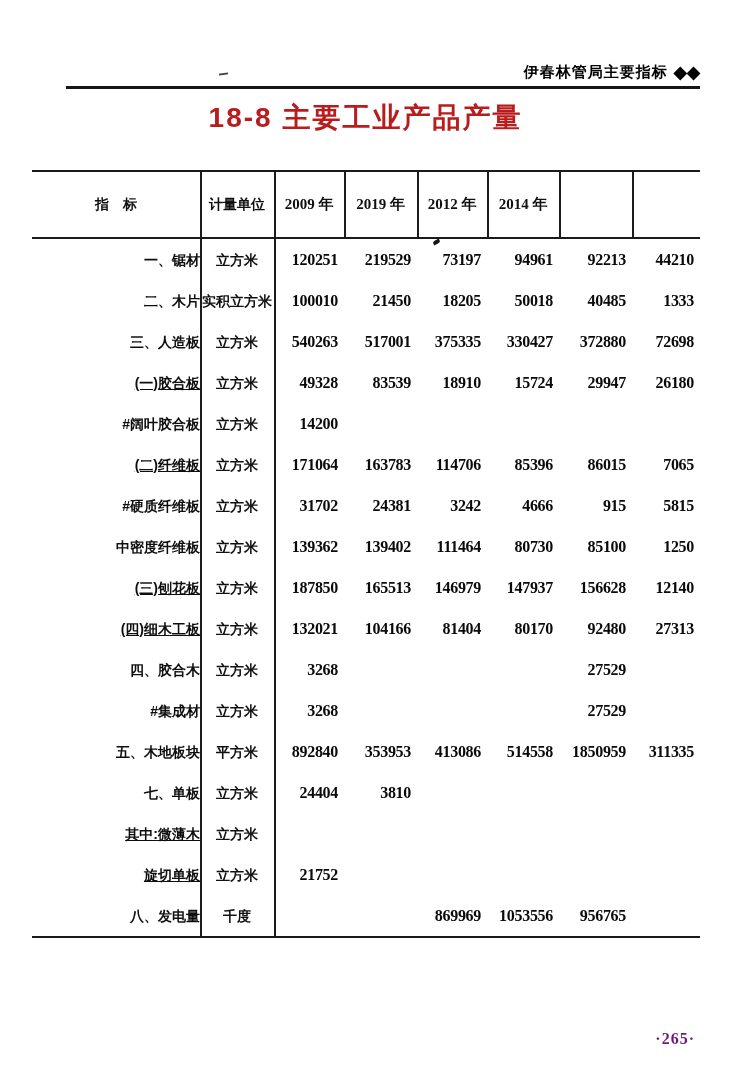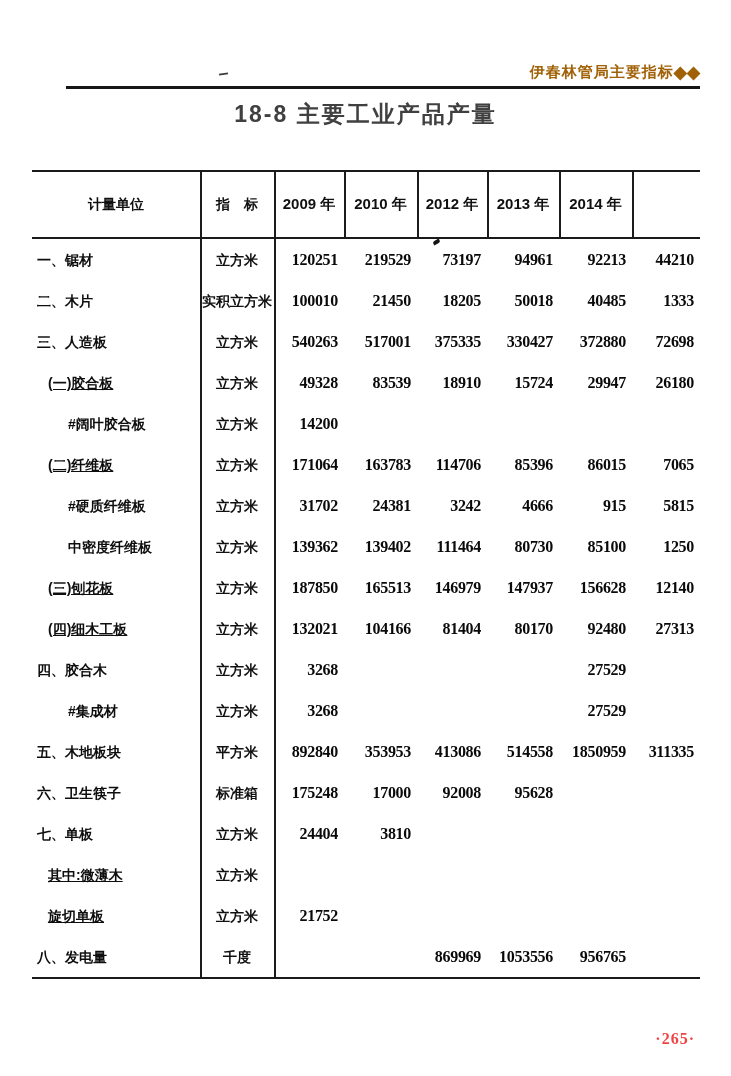--- a/index.html
+++ b/index.html
@@ -9,59 +9,59 @@
     position:relative;
     overflow:hidden;
     font-family:"Liberation Sans", sans-serif;
     color:#111;
     -webkit-font-smoothing:antialiased;
   }
   
   .running-head{
     position:absolute; top:63px; right:31px;
     font-size:15px; font-weight:bold; letter-spacing:1px;
-    display:flex; align-items:center; gap:0; color:#a16207;
+    display:flex; align-items:center; gap:6px; color:#000000;
   }
   .running-head .diamonds{letter-spacing:0px; font-size:17px; line-height:1;}
   .head-rule{
     position:absolute; left:66px; top:86px; width:634px; height:3px;
     background:#161616;
   }
   
   .page-title{
     position:absolute; left:0; top:99px; width:731px;
-    text-align:center; font-size:23px; font-weight:bold;
-    letter-spacing:2px; color:#404040;
+    text-align:center; font-size:28px; font-weight:bold;
+    letter-spacing:2px; color:#b91c1c;
   }
   
   .table{
     position:absolute; left:32px; top:170px; width:668px;
     border-top:2px solid #1a1a1a;
     border-bottom:2px solid #1a1a1a;
   }
   .thead{
     display:grid;
     grid-template-columns:168px 74px 70px 73px 70px 72px 73px 68px;
     height:65px;
     border-bottom:2px solid #1a1a1a;
   }
   .hcell{
     display:flex; align-items:center; justify-content:center;
     font-size:14px; font-weight:bold; color:#101010;
   }
-  .hcell.year{font-family:Liberation Sans, sans-serif; font-size:15px;}
+  .hcell.year{font-family:Liberation Serif, serif; font-size:15px;}
   .tbody{position:relative;}
   .trow{
     display:grid;
     grid-template-columns:168px 74px 70px 73px 70px 72px 73px 68px;
     height:41px;
     align-items:center;
   }
   .cell{font-size:14px; font-weight:bold; line-height:1;}
-  .cell.ind{text-align:left; color:#0e0e0e;}
+  .cell.ind{text-align:right; color:#0e0e0e;}
   .cell.ind.lvl0{padding-left:5px;}
   .cell.ind.lvl1{padding-left:16px;text-decoration:underline;}
   .cell.ind.lvl2{padding-left:36px;}
   .cell.unit{text-align:center;}
   .cell.val{
     text-align:right; padding-right:6px;
     font-family:"Liberation Serif", serif; font-size:16px; font-weight:bold;
     color:#0a0a0a; letter-spacing:-0.3px;
   }
   
@@ -71,21 +71,21 @@
   .hsep{position:absolute; top:0; height:67px; width:2px; background:#1c1c1c;}
   .hsep.s1{left:312px;}
   .hsep.s2{left:385px;}
   .hsep.s3{left:455px;}
   .hsep.s4{left:527px;}
   .hsep.s5{left:600px;}
   
   .page-number{
     position:absolute; top:1030px; right:36px;
     font-family:"Liberation Serif", serif;
-    font-size:16px; font-weight:bold; color:#ef4444; letter-spacing:1px;
+    font-size:16px; font-weight:bold; color:#701a75; letter-spacing:1px;
   }
   
   .speck-tick{
     position:absolute; left:433px; top:240px; width:7px; height:4px;
     background:#151515; transform:rotate(-28deg); border-radius:2px 0 2px 0;
   }
   .speck-dash{
     position:absolute; left:219px; top:73px; width:9px; height:2px;
     background:#3c3c3c; transform:rotate(-8deg);
   }
@@ -96,26 +96,25 @@
 <div class="running-head">
   <span>伊春林管局主要指标</span>
   <span class="diamonds">◆◆</span>
 </div>
 <div class="head-rule"></div>
 
 <div class="page-title">18-8 主要工业产品产量</div>
 
 <div class="table">
   <div class="thead">
+      <div class="hcell">指　标</div>
       <div class="hcell">计量单位</div>
-      <div class="hcell">指　标</div>
       <div class="hcell year">2009 年</div>
-      <div class="hcell year">2010 年</div>
+      <div class="hcell year">2019 年</div>
       <div class="hcell year">2012 年</div>
-      <div class="hcell year">2013 年</div>
       <div class="hcell year">2014 年</div>
     </div>
   <div class="tbody">
       <div class="trow">
         <div class="cell ind lvl0">一、锯材</div>
         <div class="cell unit">立方米</div>
         <div class="cell val">120251</div>
         <div class="cell val">219529</div>
         <div class="cell val">73197</div>
         <div class="cell val">94961</div>
@@ -234,30 +233,20 @@
       </div>
       <div class="trow">
         <div class="cell ind lvl0">五、木地板块</div>
         <div class="cell unit">平方米</div>
         <div class="cell val">892840</div>
         <div class="cell val">353953</div>
         <div class="cell val">413086</div>
         <div class="cell val">514558</div>
         <div class="cell val">1850959</div>
         <div class="cell val">311335</div>
-      </div>
-      <div class="trow">
-        <div class="cell ind lvl0">六、卫生筷子</div>
-        <div class="cell unit">标准箱</div>
-        <div class="cell val">175248</div>
-        <div class="cell val">17000</div>
-        <div class="cell val">92008</div>
-        <div class="cell val">95628</div>
-        <div class="cell val"></div>
-        <div class="cell val"></div>
       </div>
       <div class="trow">
         <div class="cell ind lvl0">七、单板</div>
         <div class="cell unit">立方米</div>
         <div class="cell val">24404</div>
         <div class="cell val">3810</div>
         <div class="cell val"></div>
         <div class="cell val"></div>
         <div class="cell val"></div>
         <div class="cell val"></div>

